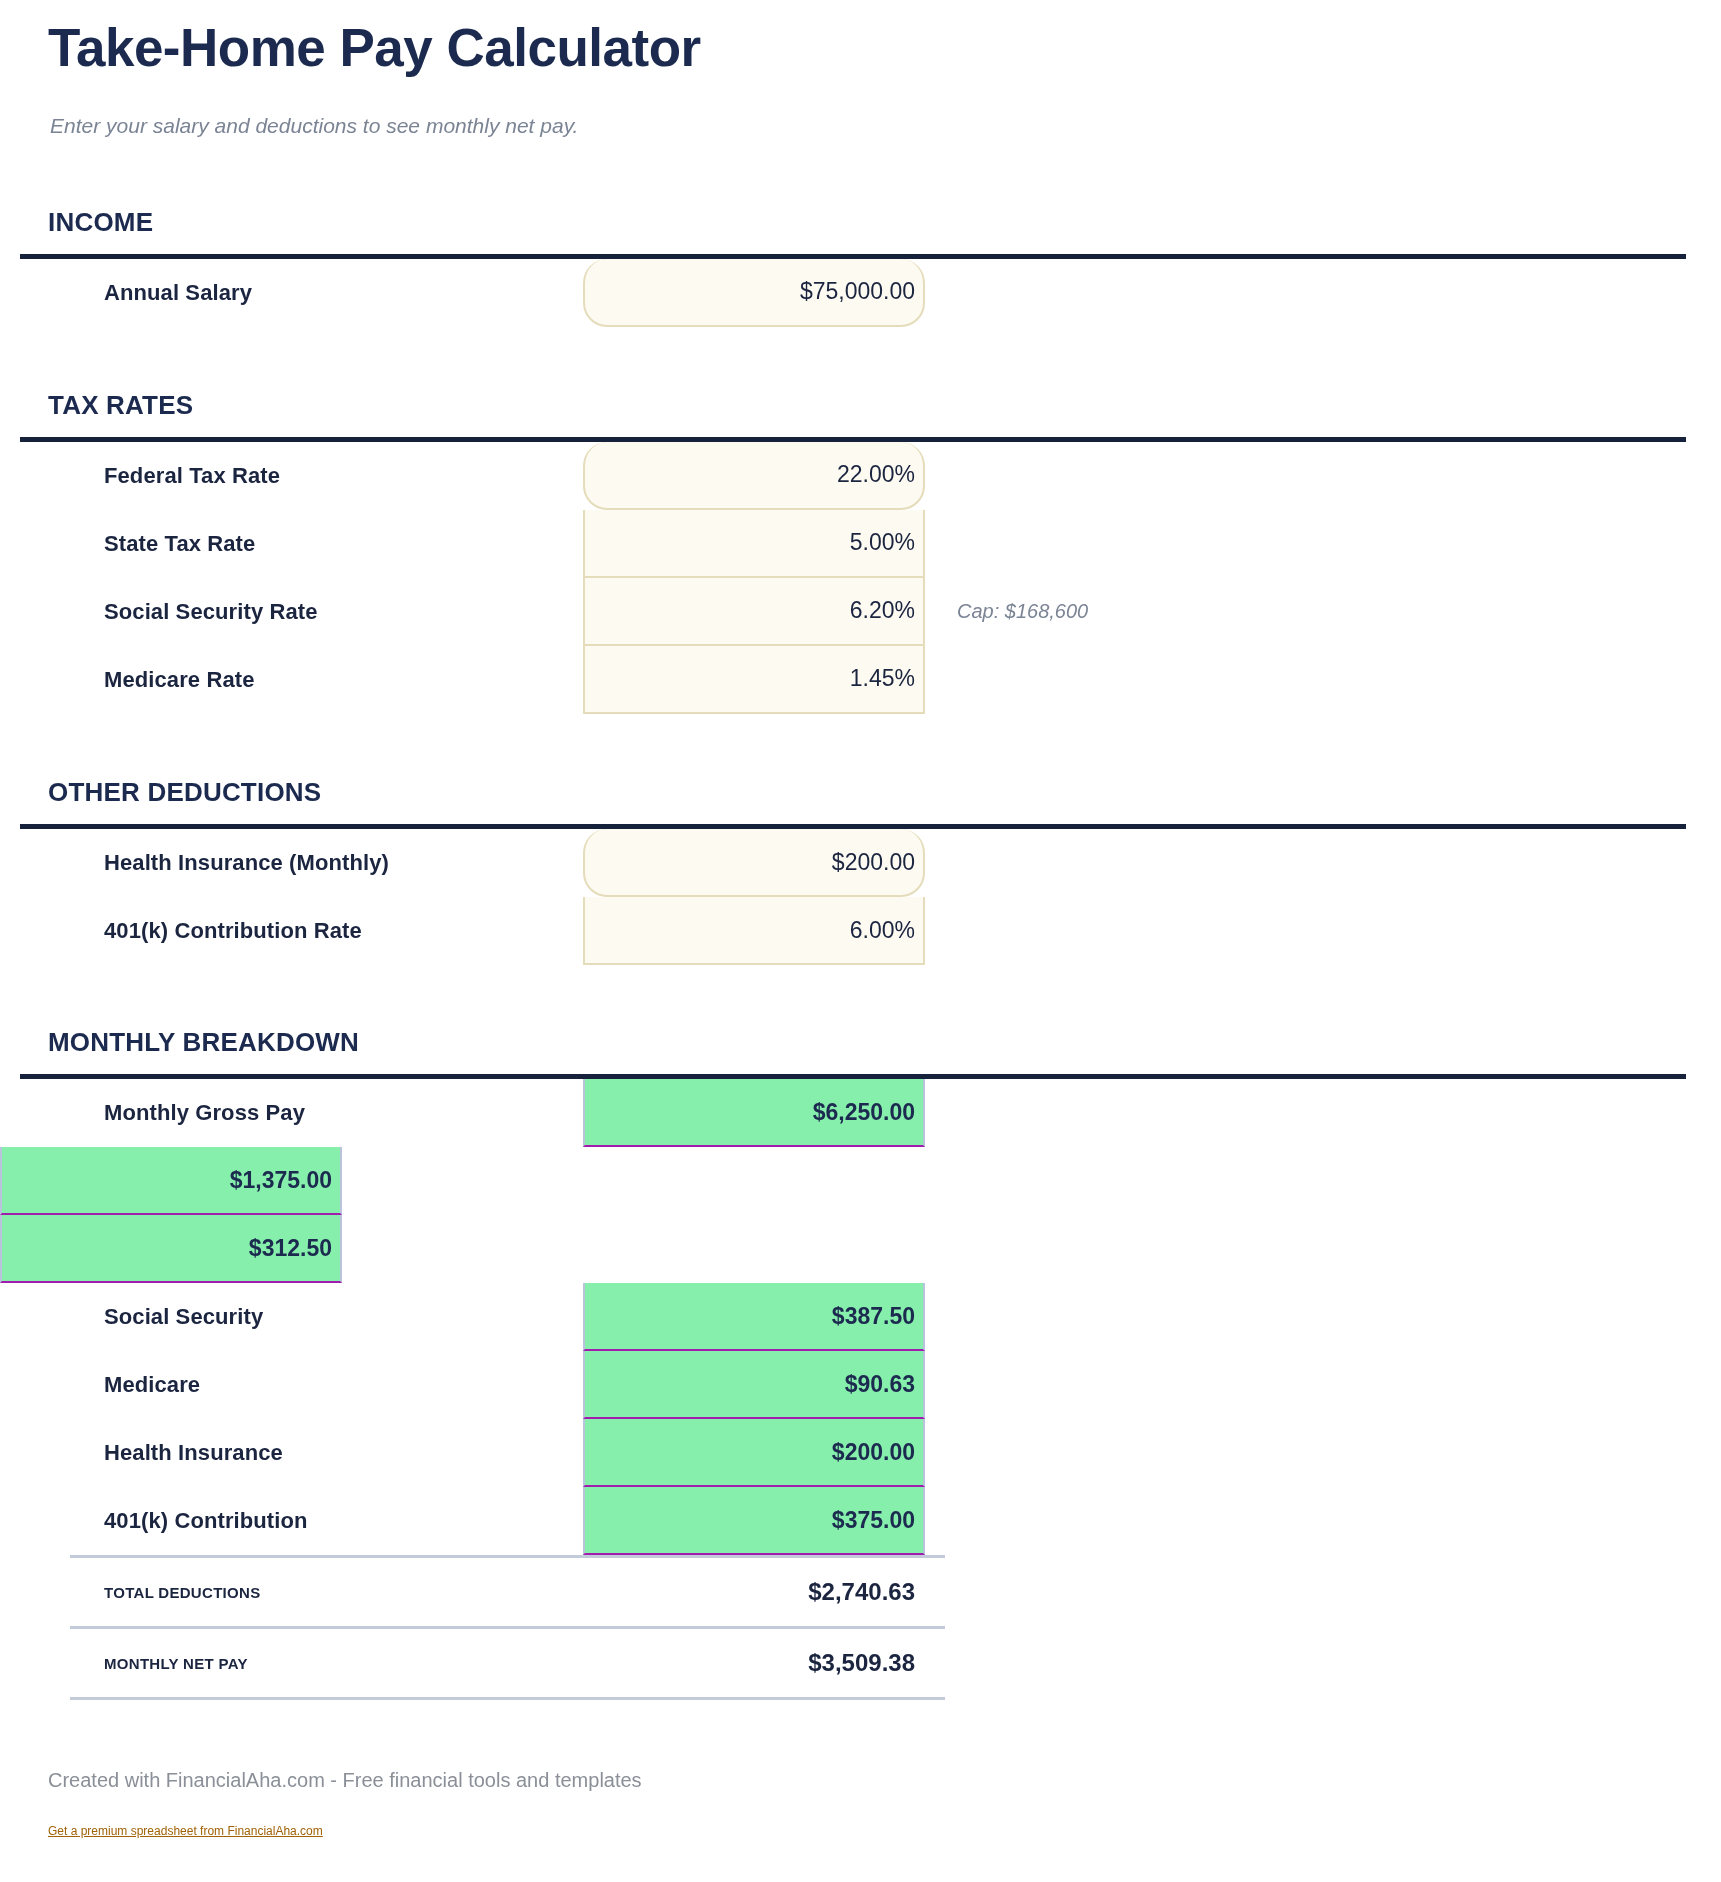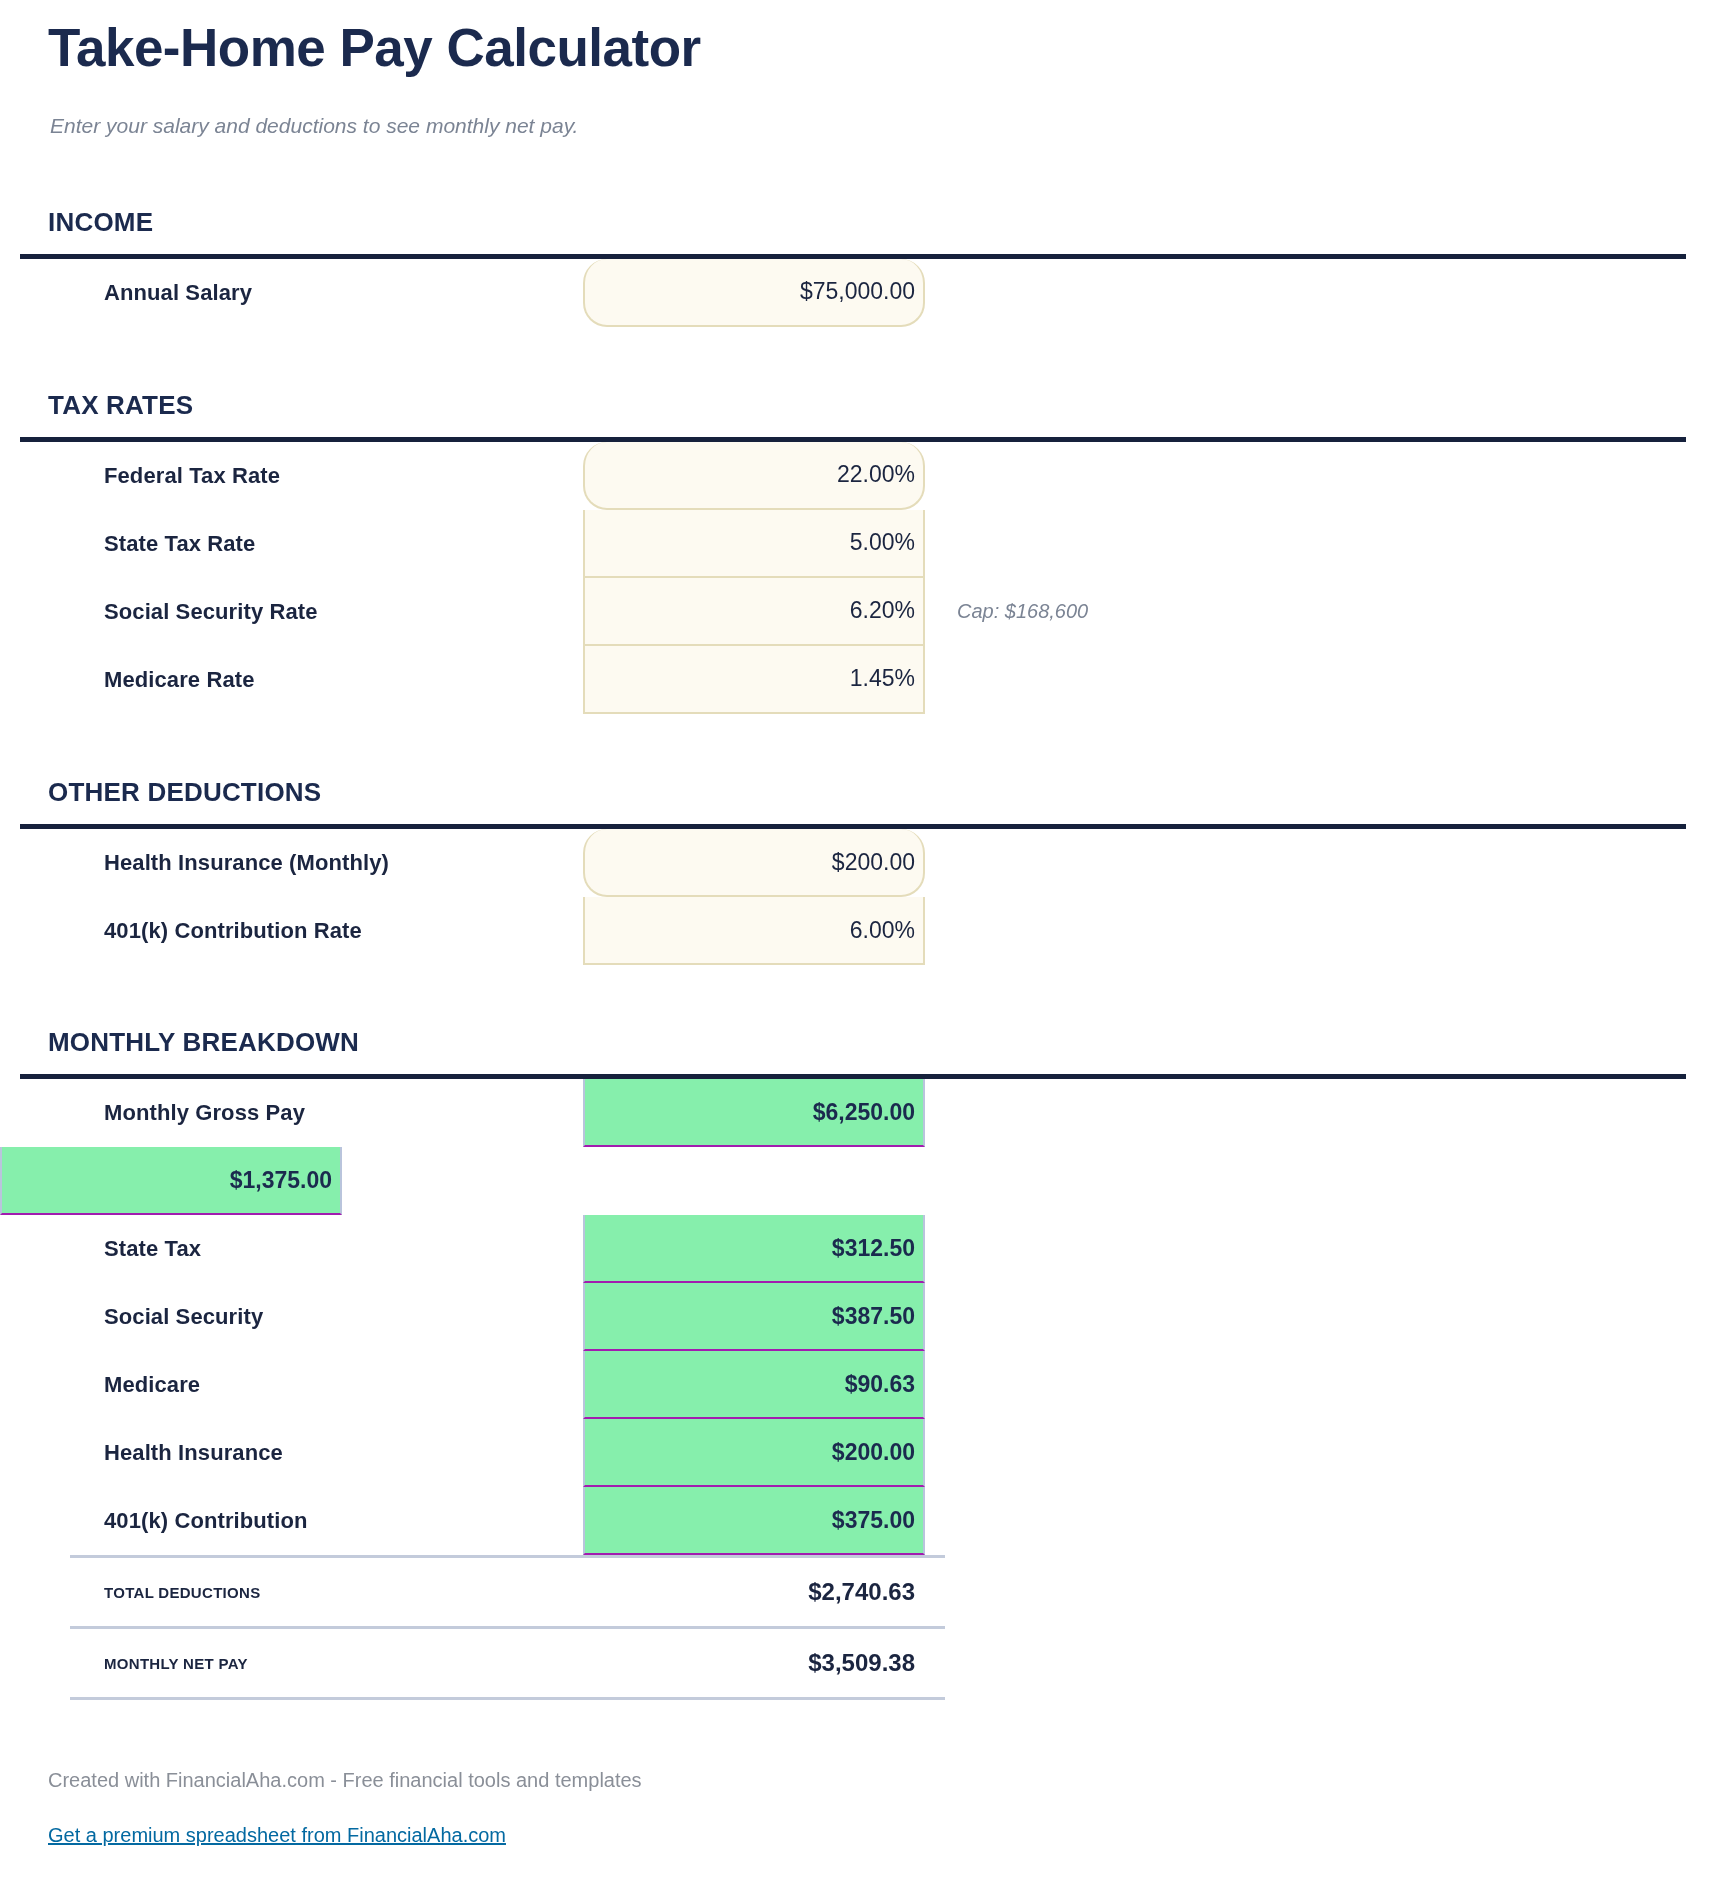--- a/index.html
+++ b/index.html
@@ -163,22 +163,22 @@
     padding: 66px 0 0 48px;
   }
   .footer-note {
     font-size: 20px;
     color: #8a8f98;
     line-height: 1.4;
   }
   .footer-link {
     display: inline-block;
     margin-top: 30px;
-    font-size: 20px;
-    color: #0369a1;
+    font-size: 12px;
+    color: #a16207;
     text-decoration: underline;
     cursor: pointer;
   }
 </style>
 </head>
 <body>
 
 <div class="page">
 
   <h1 class="title">Take-Home Pay Calculator</h1>
@@ -245,21 +245,20 @@
     <div class="rule-top"></div>
     <div class="rows">
       <div class="row">
         <div class="row-label">Monthly Gross Pay</div>
         <div class="cell cell-output">$6,250.00</div>
       </div>
       <div class="row">
         <div class="cell cell-output">$1,375.00</div>
       </div>
       <div class="row">
-        <div class="row-label">State Tax</div>
         <div class="cell cell-output">$312.50</div>
       </div>
       <div class="row">
         <div class="row-label">Social Security</div>
         <div class="cell cell-output">$387.50</div>
       </div>
       <div class="row">
         <div class="row-label">Medicare</div>
         <div class="cell cell-output">$90.63</div>
       </div>

